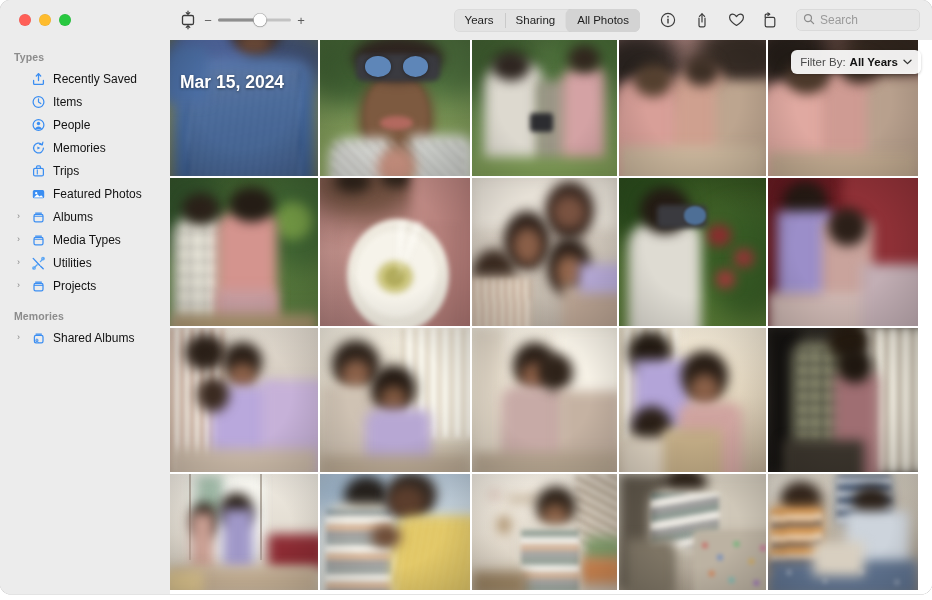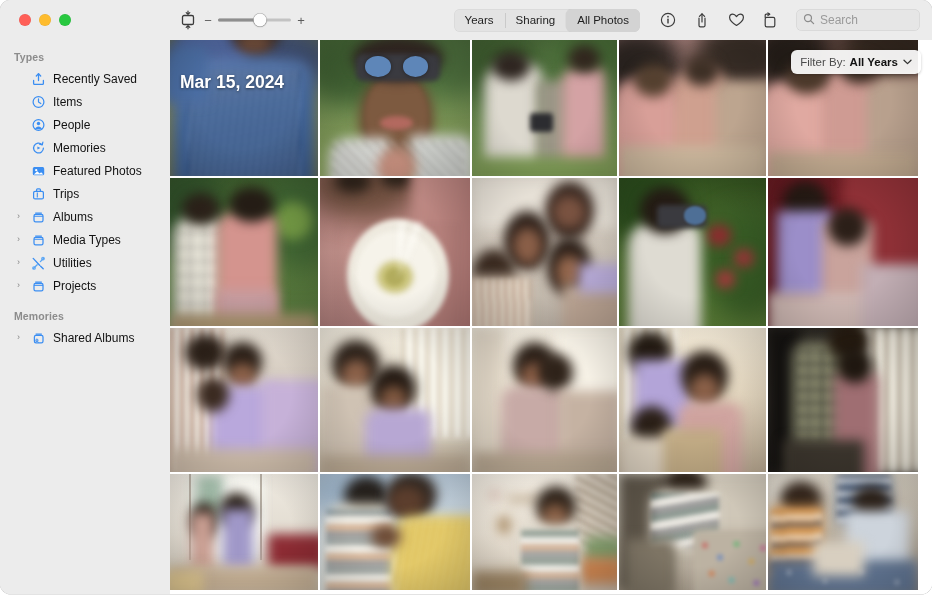--- a/index.html
+++ b/index.html
@@ -455,38 +455,38 @@
             <path d="M6.4 5.4 L9.4 7 L6.4 8.6 Z" fill="#3b8ef2"></path>
           </svg>
         </span>
         <span class="lbl">Memories</span>
       </div>
 
       <div class="sb-item">
         <span class="disc empty"></span>
         <span class="ico">
           <svg width="15" height="14" viewBox="0 0 15 14">
+            <rect x="2.6" y="4.3" width="9.8" height="7.6" rx="1.5" fill="none" stroke="#3b8ef2" stroke-width="1.25"></rect>
+            <path d="M5.6 4.3 L5.6 2.8 A0.9 0.9 0 0 1 6.5 1.9 L8.5 1.9 A0.9 0.9 0 0 1 9.4 2.8 L9.4 4.3" fill="none" stroke="#3b8ef2" stroke-width="1.2"></path>
+            <path d="M6.3 5.6 L6.3 10.6" stroke="#3b8ef2" stroke-width="1.1"></path>
+          </svg>
+        </span>
+        <span class="lbl">Trips</span>
+      </div>
+
+      <div class="sb-item">
+        <span class="disc empty"></span>
+        <span class="ico">
+          <svg width="15" height="14" viewBox="0 0 15 14">
             <rect x="1.8" y="3.1" width="11.4" height="8.2" rx="1.6" fill="#3b8ef2"></rect>
             <circle cx="5.2" cy="6.2" r="1.15" fill="#ffffff"></circle>
             <path d="M2.8 10.6 L6.2 7.2 L8.7 9.5 L10.1 8.2 L12.2 10.3 L12.2 10.6 Z" fill="#ffffff"></path>
           </svg>
         </span>
         <span class="lbl">Featured Photos</span>
-      </div>
-
-      <div class="sb-item">
-        <span class="disc empty"></span>
-        <span class="ico">
-          <svg width="15" height="14" viewBox="0 0 15 14">
-            <rect x="2.6" y="4.3" width="9.8" height="7.6" rx="1.5" fill="none" stroke="#3b8ef2" stroke-width="1.25"></rect>
-            <path d="M5.6 4.3 L5.6 2.8 A0.9 0.9 0 0 1 6.5 1.9 L8.5 1.9 A0.9 0.9 0 0 1 9.4 2.8 L9.4 4.3" fill="none" stroke="#3b8ef2" stroke-width="1.2"></path>
-            <path d="M6.3 5.6 L6.3 10.6" stroke="#3b8ef2" stroke-width="1.1"></path>
-          </svg>
-        </span>
-        <span class="lbl">Trips</span>
       </div>
 
       <div class="sb-item">
         <span class="disc">›</span>
         <span class="ico">
           <svg width="15" height="14" viewBox="0 0 15 14">
             <rect x="3" y="4.4" width="9" height="7.4" rx="1.6" fill="none" stroke="#3b8ef2" stroke-width="1.25"></rect>
             <path d="M4.6 3.1 L10.4 3.1" stroke="#3b8ef2" stroke-width="1.25" stroke-linecap="round"></path>
             <path d="M3 6.3 L12 6.3" stroke="#3b8ef2" stroke-width="1.1"></path>
           </svg>

